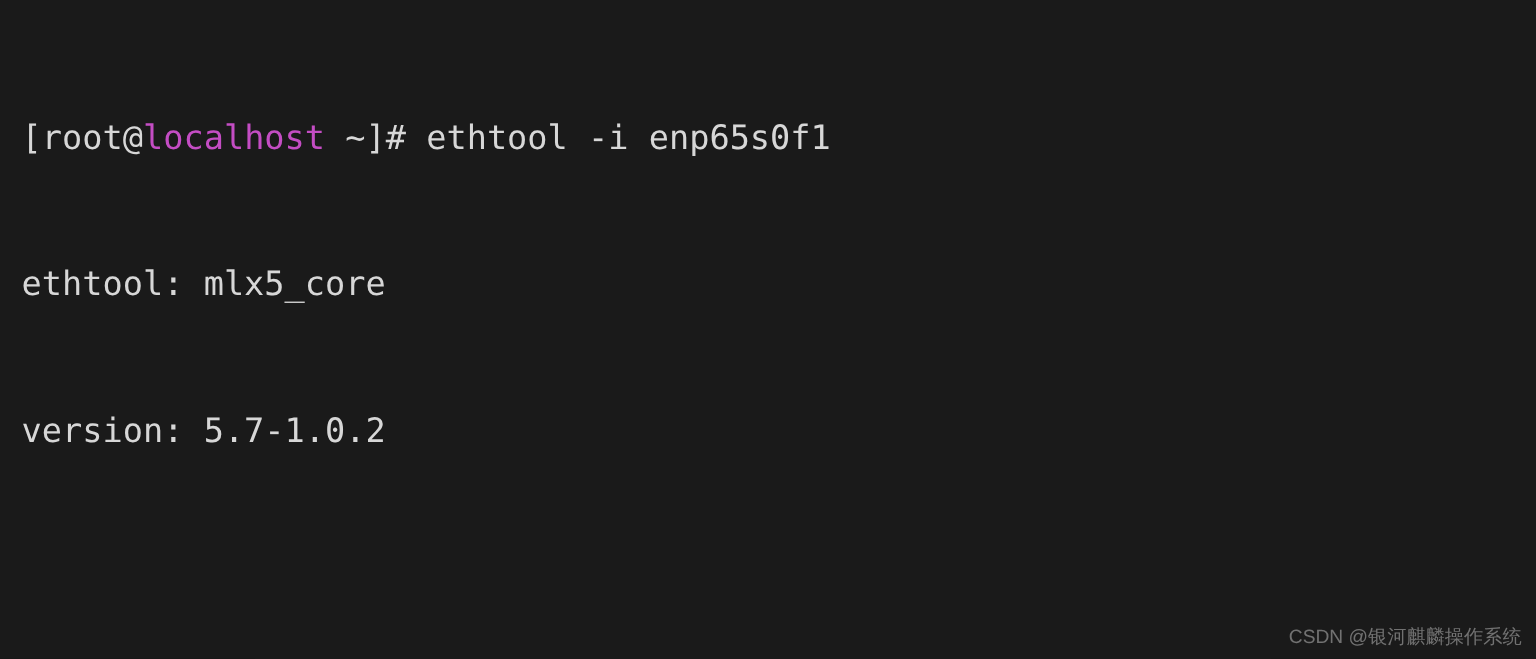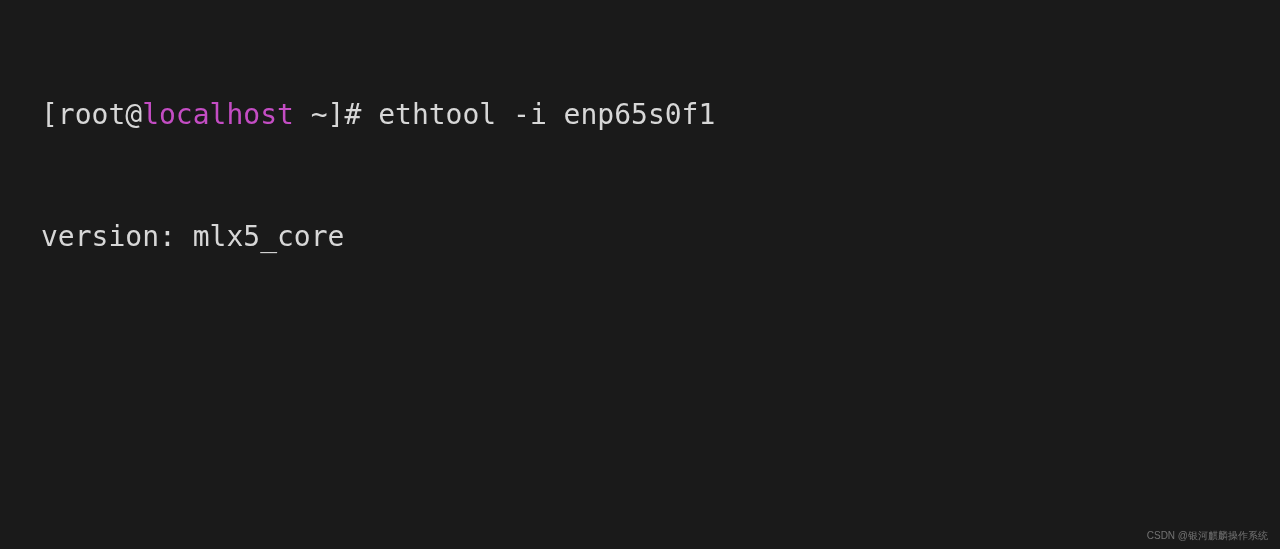--- a/index.html
+++ b/index.html
@@ -13,44 +13,45 @@
     font-family: "Menlo", "Consolas", "DejaVu Sans Mono", monospace;
     font-size: 28px;
     line-height: 1.45;
     color: #d7d7d7;
     padding: 14px 18px;
     white-space: pre;
     position: relative;
     width: 1280px;
     height: 549px;
   }
-  .line { display: block; margin-left: 23px; }
+  .line { display: block; }
   .bracket { color: #d7d7d7; }
   .user { color: #d7d7d7; }
   .at { color: #d7d7d7; }
   .host { color: #c44dc4; }
   .path { color: #d7d7d7; }
   .hash { color: #d7d7d7; }
   .cmd { color: #d7d7d7; }
   .watermark {
     position: absolute;
     right: 12px;
     bottom: 6px;
-    font-size: 10px;
+    font-size: 16px;
     color: rgba(200,200,200,0.5);
     font-family: Arial, "Microsoft YaHei", sans-serif;
     white-space: nowrap;
   }
 </style>
 </head>
 <body>
 
 <div class="terminal">
   <span class="line"><span class="bracket">[</span><span class="user">root</span><span class="at">@</span><span class="host">localhost</span> <span class="path">~</span><span class="bracket">]</span><span class="hash">#</span> <span class="cmd">ethtool -i enp65s0f1</span></span>
-  <span class="line"><span>version:</span> <span>mlx5_core</span></span>
+  <span class="line"><span>ethtool:</span> <span>mlx5_core</span></span>
+  <span class="line"><span>version:</span> <span>5.7-1.0.2</span></span>
   
   
   
   
   
   
   
   
 
   <div class="watermark">CSDN @银河麒麟操作系统</div>

